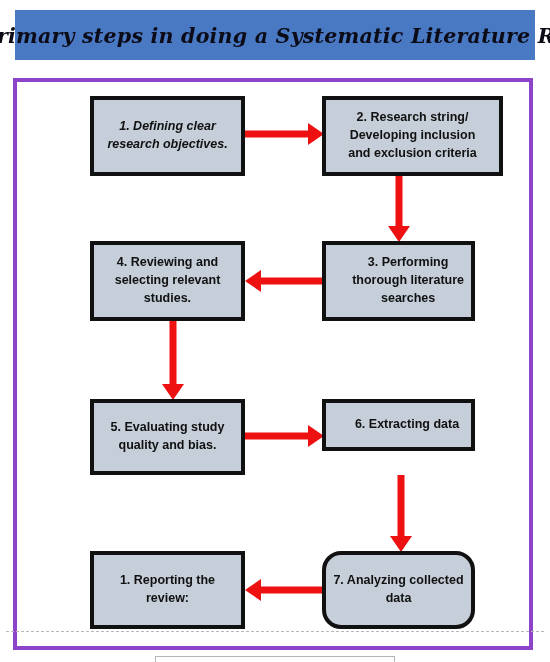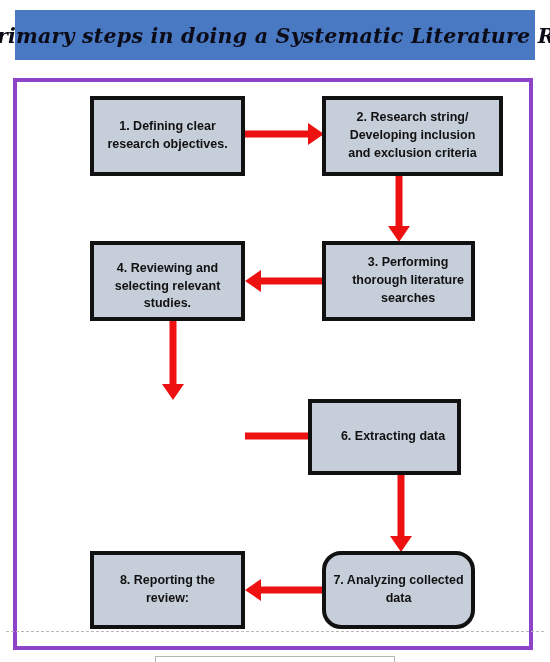--- a/index.html
+++ b/index.html
@@ -76,26 +76,26 @@
   .flow-box-label {
     font-family: "Liberation Sans", sans-serif;
     font-weight: bold;
     font-size: 12.5px;
     line-height: 1.42;
     color: #111111;
     white-space: pre-line;
   }
 
   
-  #node-1 { left: 90px;  top: 96px;  width: 155px; height: 80px; }
+  #node-1 { left: 90px;  top: 96px;  width: 155px; height: 80px; font-style: italic; }
   #node-2 { left: 322px; top: 96px;  width: 181px; height: 80px; }
   #node-3 { left: 322px; top: 241px; width: 153px; height: 80px; justify-content: flex-end; }
-  #node-4 { left: 90px;  top: 241px; width: 155px; height: 80px; align-items: flex-end; }
+  #node-4 { left: 90px;  top: 241px; width: 155px; height: 80px; }
   #node-5 { left: 90px;  top: 399px; width: 155px; height: 76px; }
-  #node-6 { left: 308px; top: 399px; width: 153px; height: 76px; padding-left: 24px; }
+  #node-6 { left: 322px; top: 399px; width: 153px; height: 52px; padding-left: 24px; }
   #node-7 { left: 322px; top: 551px; width: 153px; height: 78px; border-radius: 19px; }
   #node-8 { left: 90px;  top: 551px; width: 155px; height: 78px; }
 
   
   .arrow {
     position: absolute;
     z-index: 2;
   }
   .arrow-shaft-h {
     position: absolute;
@@ -248,31 +248,35 @@
 thorough literature
 searches</span>
   </div>
 
   <div class="flow-box" id="node-4">
     <span class="flow-box-label">4. Reviewing and
 selecting relevant
 studies.</span>
   </div>
 
+  <div class="flow-box" id="node-5">
+    <span class="flow-box-label">5. Evaluating study
+quality and bias.</span>
+  </div>
 
   <div class="flow-box" id="node-6">
     <span class="flow-box-label">6.  Extracting data</span>
   </div>
 
   <div class="flow-box" id="node-7">
     <span class="flow-box-label">7. Analyzing collected
 data</span>
   </div>
 
   <div class="flow-box" id="node-8">
-    <span class="flow-box-label">8. Reporting the
+    <span class="flow-box-label">1. Reporting the
 review:</span>
   </div>
 
 </div>
 
 <div id="bottom-dashed-rule"></div>
 <div id="bottom-partial-box"></div>
 
 </body></html>

